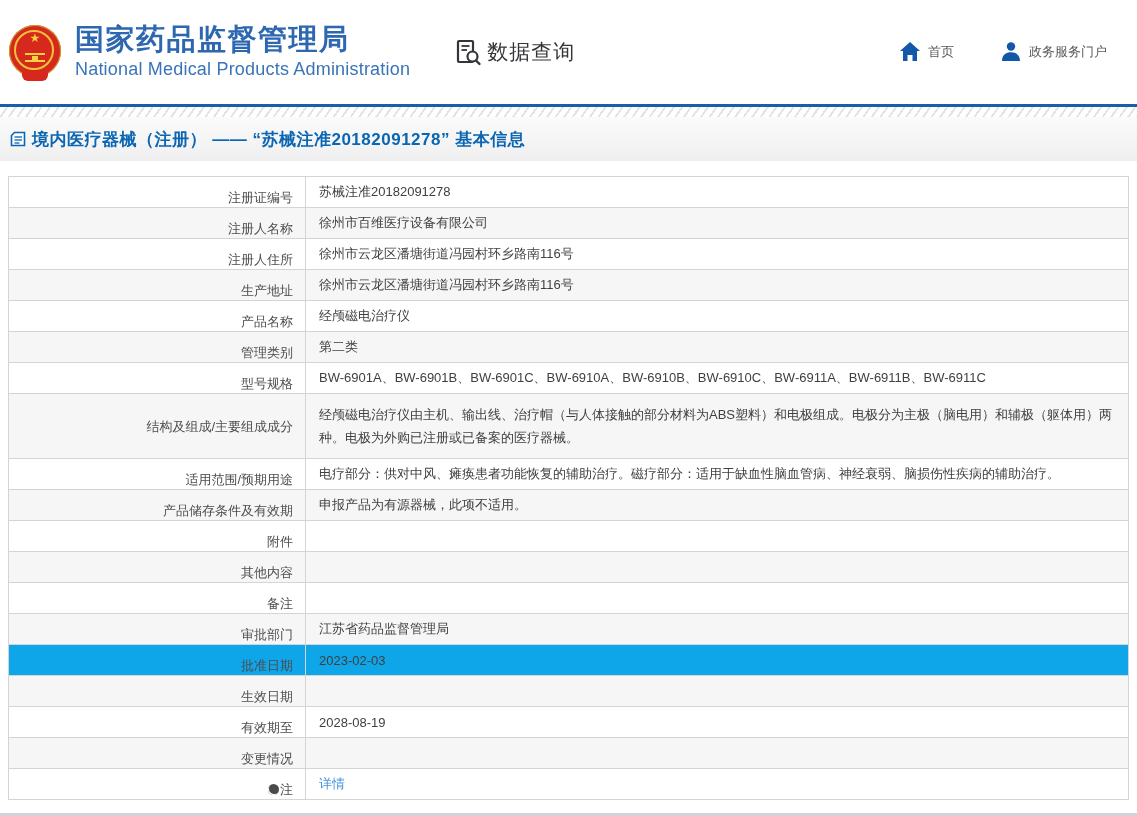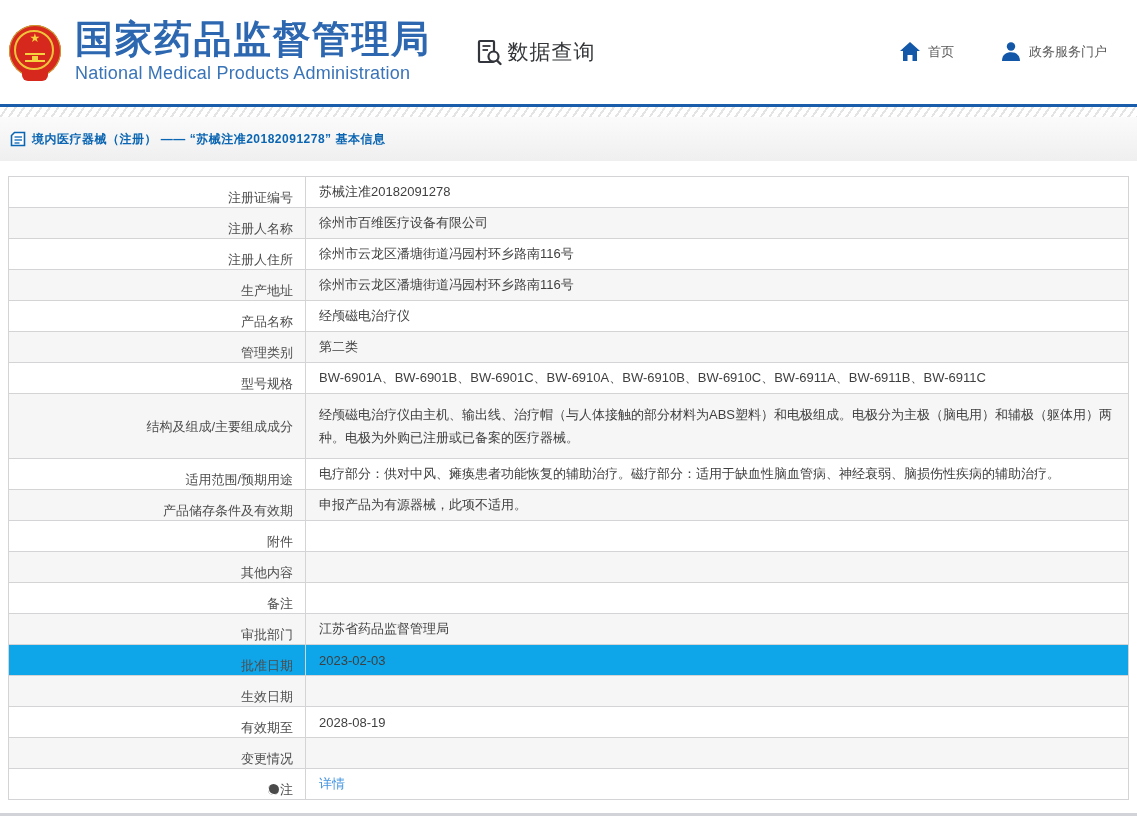--- a/index.html
+++ b/index.html
@@ -20,37 +20,37 @@
                    background:#d6281d; border-radius:0 0 6px 6px; }
   .emblem-ring { position:absolute; left:6px; top:7px; width:40px; height:40px;
                  border:2px solid #efc banned; border:2px solid #efc43a; border-radius:50%; background:#d6281d; }
   .emblem-star { position:absolute; top:9px; left:0; width:100%; text-align:center;
                  color:#f6d23e; font-size:12px; line-height:12px; }
   .emblem-gate { position:absolute; left:17px; top:30px; width:20px; height:9px;
                  border-top:2px solid #f6d23e; border-bottom:2px solid #f6d23e; }
   .emblem-gate::after { content:""; position:absolute; left:7px; top:1px; width:6px; height:4px; background:#f6d23e; }
 
   .brand { margin-left:13px; }
-  .brand-title { font-size:38px; font-weight:bold; color:#2c67b0; letter-spacing:1.5px; line-height:1.05; }
+  .brand-title { font-size:29px; font-weight:bold; color:#2c67b0; letter-spacing:1.5px; line-height:1.05; }
   .brand-sub { font-size:18px; color:#3a74b8; margin-top:4px; letter-spacing:0.2px; }
 
   .datasearch { display:flex; align-items:center; margin-left:44px; gap:5px; cursor:pointer; }
   .datasearch-label { font-size:21px; color:#333538; letter-spacing:1px; }
 
   .topnav { margin-left:auto; display:flex; gap:46px; }
   .nav-item { display:flex; align-items:center; gap:7px; cursor:pointer; }
   .nav-label { font-size:13px; color:#595959; }
 
   
   .blue-line { height:3px; background:#1a5dab; }
   .hatch { height:10px;
            background:repeating-linear-gradient(125deg,#ffffff 0 5px,#e4e4e4 5px 7px); }
   .titlebar { height:44px; background:linear-gradient(#fbfbfb,#efefef);
               display:flex; align-items:center; padding:0 10px; gap:6px; }
-  .titlebar-text { color:#0a65b2; font-size:12px; font-weight:bold; letter-spacing:0.5px; }
+  .titlebar-text { color:#0a65b2; font-size:17px; font-weight:bold; letter-spacing:0.5px; }
 
   
   .content { padding:15px 8px 0 8px; }
   table.info { width:100%; border-collapse:collapse; table-layout:fixed; }
   table.info td { border:1px solid #d4d4d6; font-size:13px; vertical-align:middle; }
   td.label { width:297px; text-align:right; padding:12px 12px 0 8px; color:#4d4d4d; height:31px; }
   td.value { padding:0 10px 0 13px; color:#3f3f3f; height:31px; }
   tr.shaded { background:#f6f6f7; }
   tr.highlight { background:#0ea5e9; }
   tr.tall td { height:auto; padding-top:9px; padding-bottom:9px; line-height:23px; }

